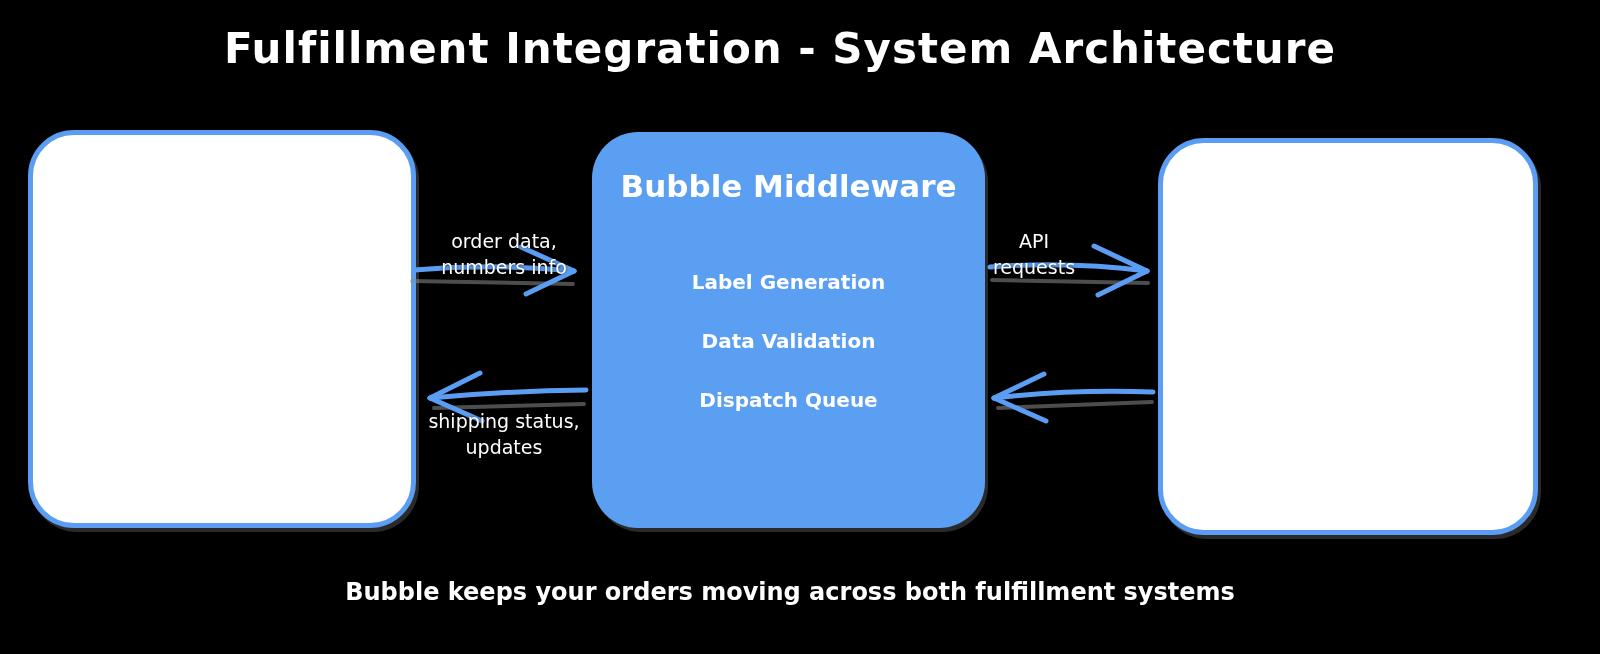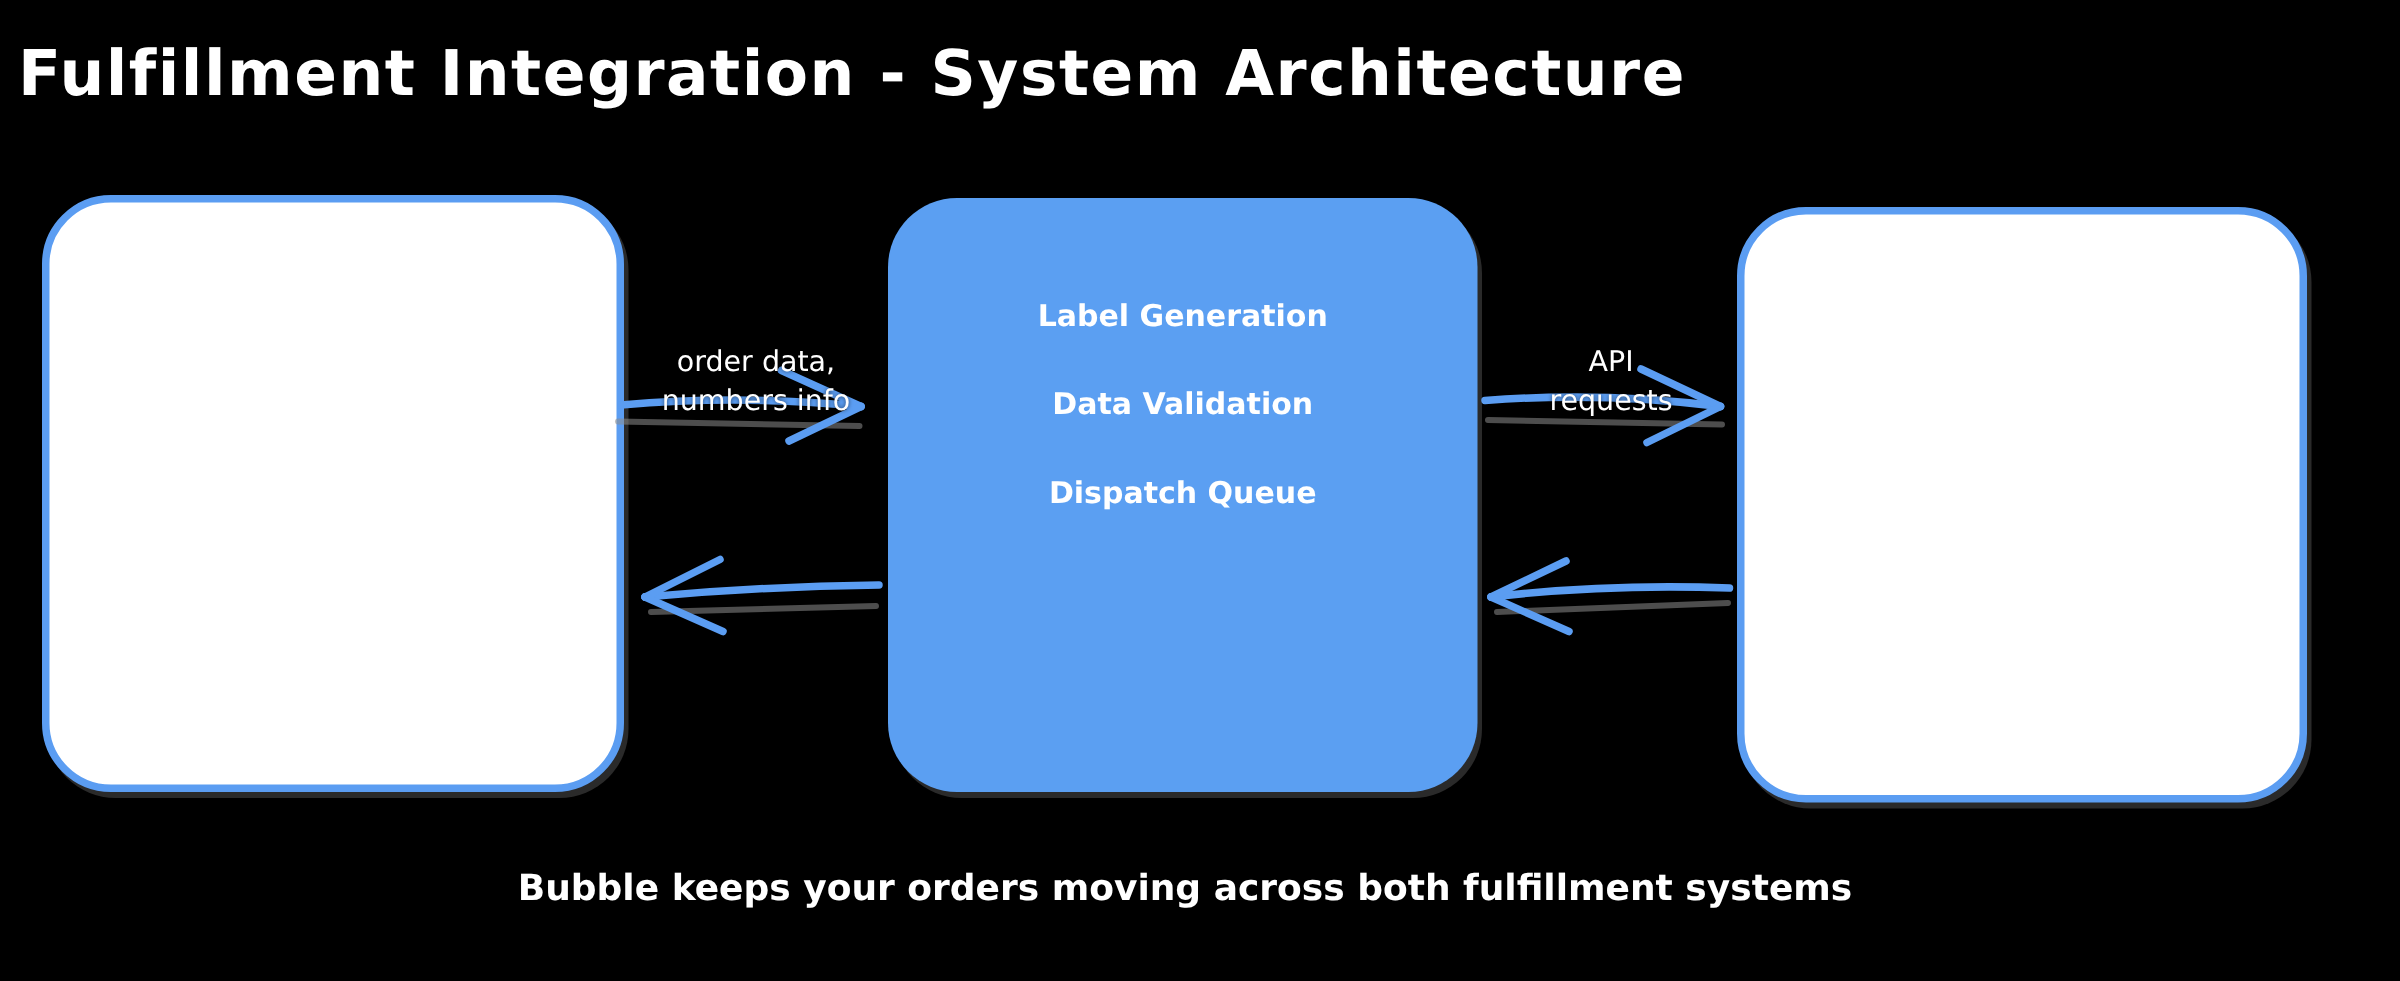--- a/index.html
+++ b/index.html
@@ -16,21 +16,22 @@
     position: relative;
     width: 1600px;
     height: 654px;
     background: var(--background);
     overflow: hidden;
     font-family: "DejaVu Sans", sans-serif;
     color: var(--text-white);
   }
   .diagram-title {
     position: absolute;
-    top: 24px; left: 12px; width: 1560px;
+    top: 24px; left: 0; width: 1560px;
+    text-align: center;
     font-size: 42px;
     font-weight: bold;
     letter-spacing: 1px;
     color: var(--text-white);
   }
   .node {
     position: absolute;
     border-radius: 46px;
   }
   .node.white {
@@ -80,21 +81,21 @@
   .edge-label {
     position: absolute;
     text-align: center;
     font-size: 19px;
     font-weight: normal;
     line-height: 26px;
     color: var(--text-white);
     text-shadow: 0 0 3px rgba(0,0,0,0.6);
   }
   .lbl-a1 { left: 428px; top: 228px; width: 152px; }
-  .lbl-a2 { left: 1000px; top: 228px; width: 148px; }
+  .lbl-a2 { left: 960px; top: 228px; width: 148px; }
   .lbl-a3 { left: 426px; top: 408px; width: 156px; }
   .lbl-a4 { left: 992px; top: 408px; width: 172px; }
   .caption {
     position: absolute;
     top: 578px; left: 0; width: 1580px;
     text-align: center;
     font-size: 24px;
     font-weight: bold;
     color: var(--text-white);
   }
@@ -104,20 +105,21 @@
 
 <div class="canvas">
 
   <div class="diagram-title">Fulfillment Integration - System Architecture</div>
 
   <div class="node white left-box"></div>
 
   <div class="node white right-box"></div>
 
   <div class="node center-box">
+    <div class="mw-title">Bubble Middleware</div>
     <div class="mw-items">
       <div class="mw-item">Label Generation</div>
       <div class="mw-item">Data Validation</div>
       <div class="mw-item">Dispatch Queue</div>
     </div>
   </div>
 
   <svg class="arrow-layer" width="1600" height="654" viewBox="0 0 1600 654">
     <g>
       <path class="arrow-shadow" d="M412,281 L573,284"></path>
@@ -146,16 +148,20 @@
   </svg>
 
   <div class="edge-label lbl-a1">
     <div>order data,</div>
     <div>numbers info</div>
   </div>
   <div class="edge-label lbl-a2">
     <div>API</div>
     <div>requests</div>
   </div>
+  <div class="edge-label lbl-a3">
+    <div>shipping status,</div>
+    <div>updates</div>
+  </div>
 
   <div class="caption">Bubble keeps your orders moving across both fulfillment systems</div>
 
 </div>
 
 </body></html>

